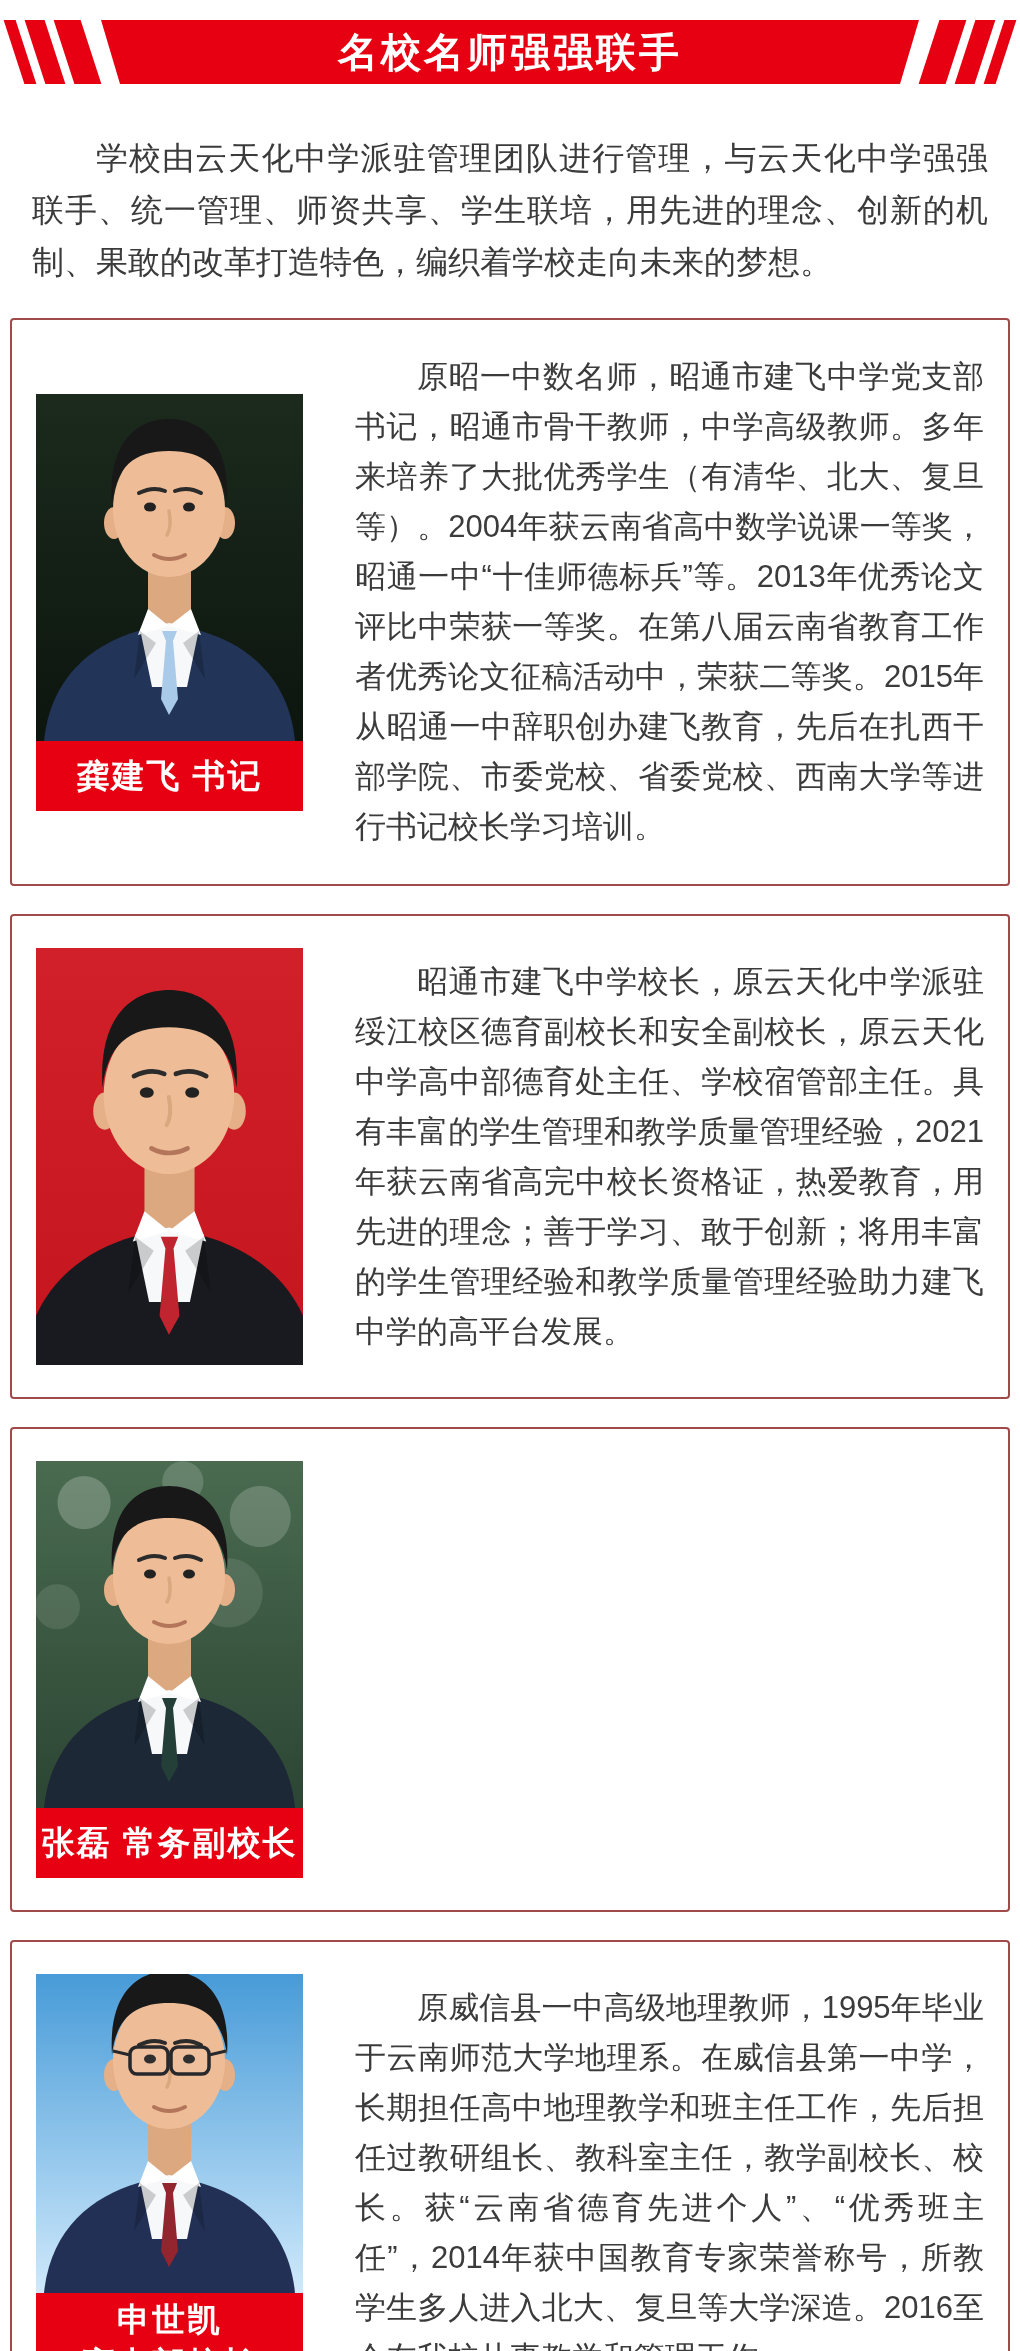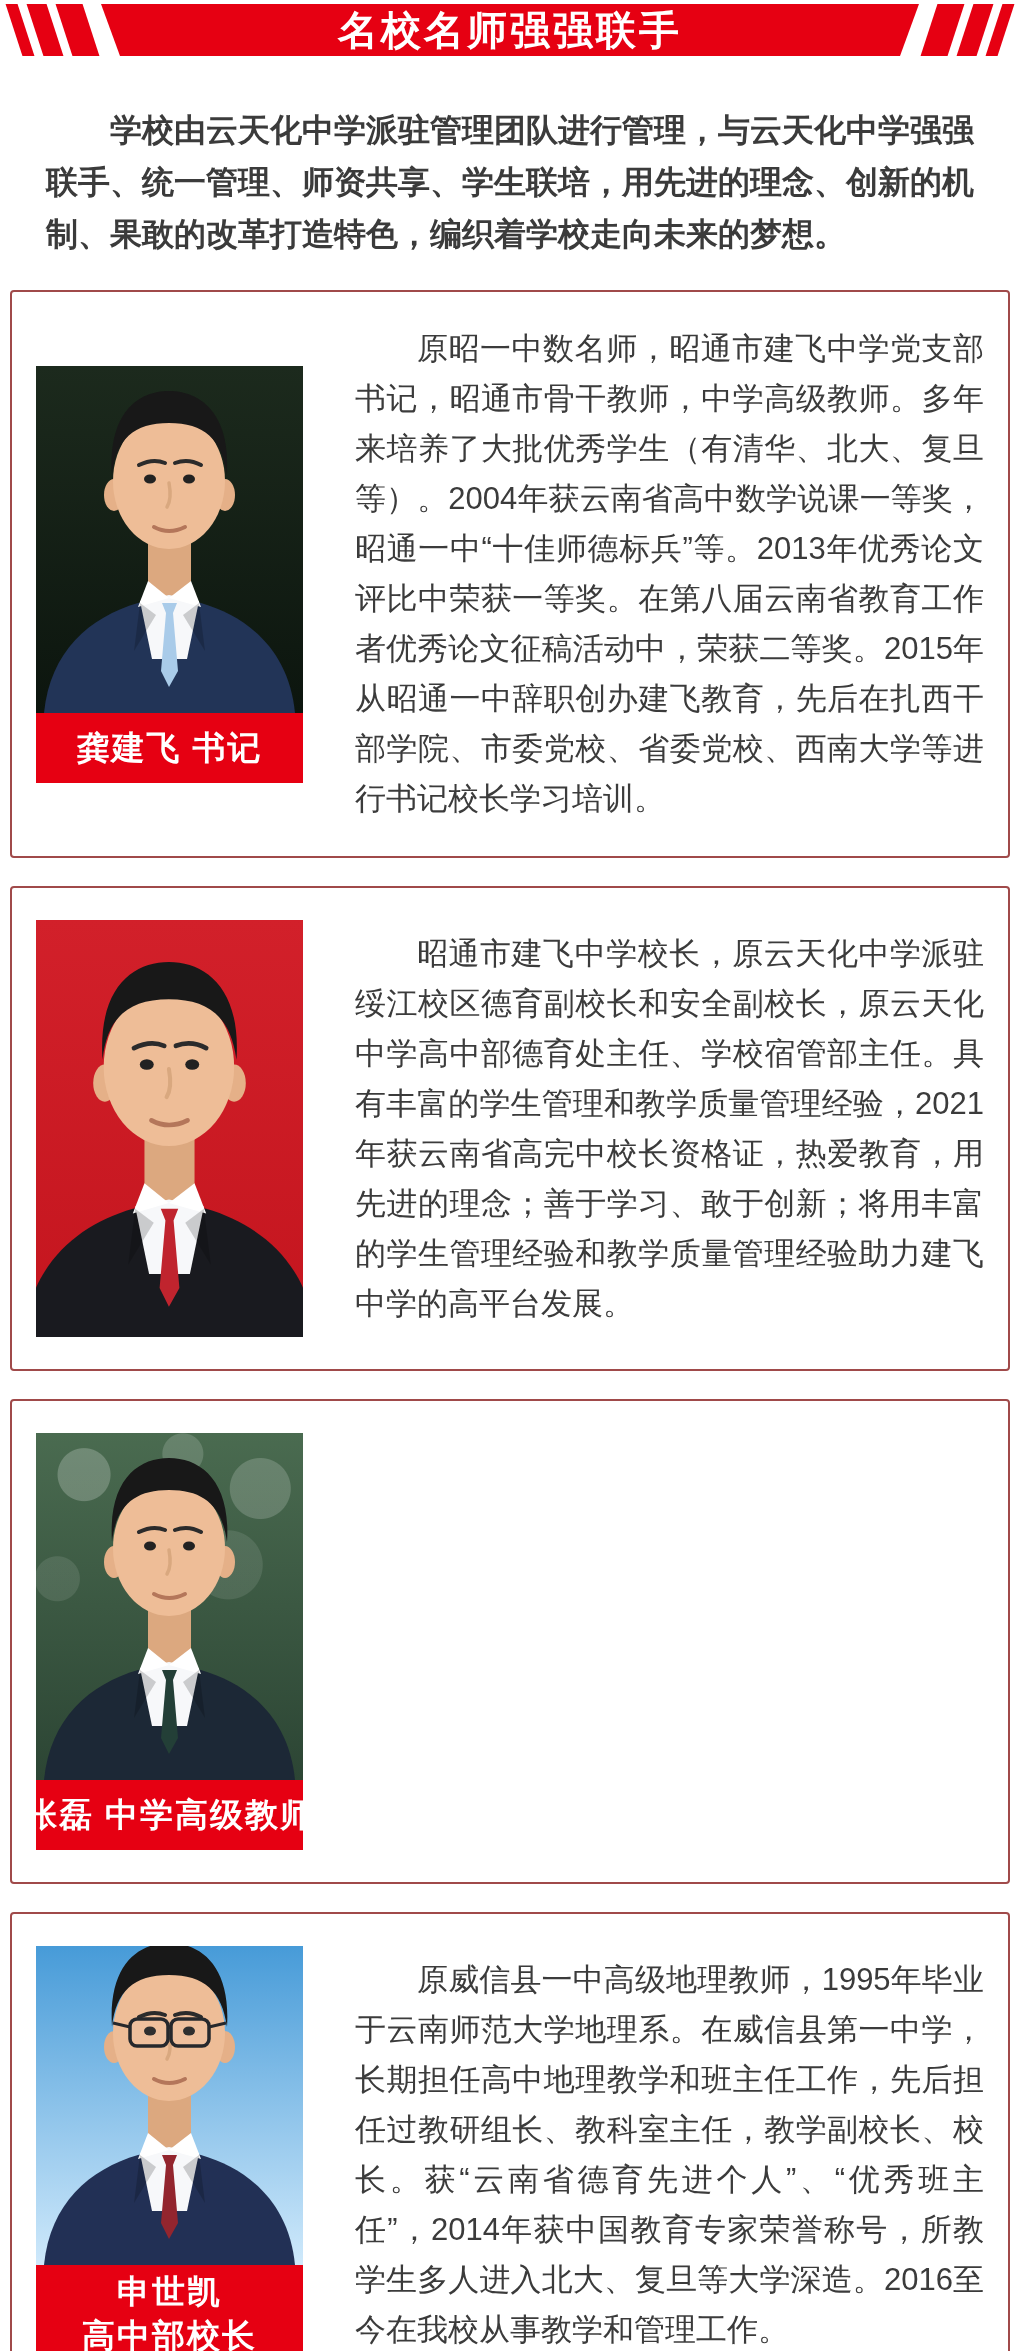--- a/index.html
+++ b/index.html
@@ -3,43 +3,42 @@
 <meta charset="utf-8">
 <style>
   html,body{margin:0;padding:0;}
   body{
     width:1020px;
     background:#ffffff;
     font-family:"Liberation Sans","DejaVu Sans",sans-serif;
     color:var(--text,#3b3b3b);
   }
   
-  .banner{display:flex;align-items:stretch;height:52px;margin-top:4px;}
+  .banner{display:flex;align-items:stretch;height:64px;margin-top:20px;}
   .stripe-group{display:flex;gap:9px;align-items:stretch;}
   .stripe-group.left{margin-left:14px;padding-right:10px;}
   .stripe-group.right{margin-right:14px;padding-left:10px;}
   .stripe-group i{display:block;background:var(--red,#e60012);height:100%;}
   .stripe-group.left i{transform:skewX(18deg);}
   .stripe-group.right i{transform:skewX(-18deg);}
   .sw1{width:12px;} .sw2{width:20px;} .sw3{width:27px;}
   .band{
     flex:1;background:var(--red,#e60012);
     display:flex;align-items:center;justify-content:center;
     clip-path:polygon(0 0,100% 0,calc(100% - 19px) 100%,19px 100%);
   }
   .banner-title{
     margin:0;color:#fff;font-size:40px;font-weight:700;letter-spacing:3px;line-height:64px;
   }
   
   .intro{
-    margin:48px 46px 0;
+    margin:48px 32px 0;
     font-size:32px;line-height:52px;
     text-align:justify;text-indent:2em;
     color:var(--text,#3b3b3b);
-    font-weight:bold;
   }
   
   .cards{margin:30px 10px 12px;display:flex;flex-direction:column;gap:28px;}
   .card{
     border:2px solid var(--card-border,#a04a4a);
     border-radius:4px;
     background:#fff;
     padding:32px 24px;
     display:flex;align-items:center;
     min-height:417px;
@@ -197,21 +196,21 @@
           <path d="M118 172 q15 8 31 0" stroke="#b4765a" stroke-width="4" fill="none" stroke-linecap="round"></path>
           <g style="display: none;">
             <rect x="94" y="112" width="38" height="27" rx="7" fill="rgba(255,255,255,.06)" stroke="#26282c" stroke-width="3.5"></rect>
             <rect x="135" y="112" width="38" height="27" rx="7" fill="rgba(255,255,255,.06)" stroke="#26282c" stroke-width="3.5"></rect>
             <path d="M132 120 h3" stroke="#26282c" stroke-width="3.5"></path>
             <path d="M94 120 L77 116 M173 120 L190 116" stroke="#26282c" stroke-width="3"></path>
           </g>
         </svg>
       </div>
       <div class="nameplate">
-        <span class="np-line">张磊 中学高级教师</span>
+        <span class="np-line">张磊 常务副校长</span>
 
       </div>
     </div>
   </article>
 
   <article class="card">
     <div class="photo" style="--bg-top: #479bd8; --bg-bottom: #cfe9fb; --suit: #223055; --tie: #93252e;">
       <div class="portrait">
         <svg class="avatar" viewBox="0 0 267 358" preserveAspectRatio="xMidYMax slice" aria-hidden="true">
           <path d="M112 180 h43 v62 h-43 z" fill="#dca87f"></path>

